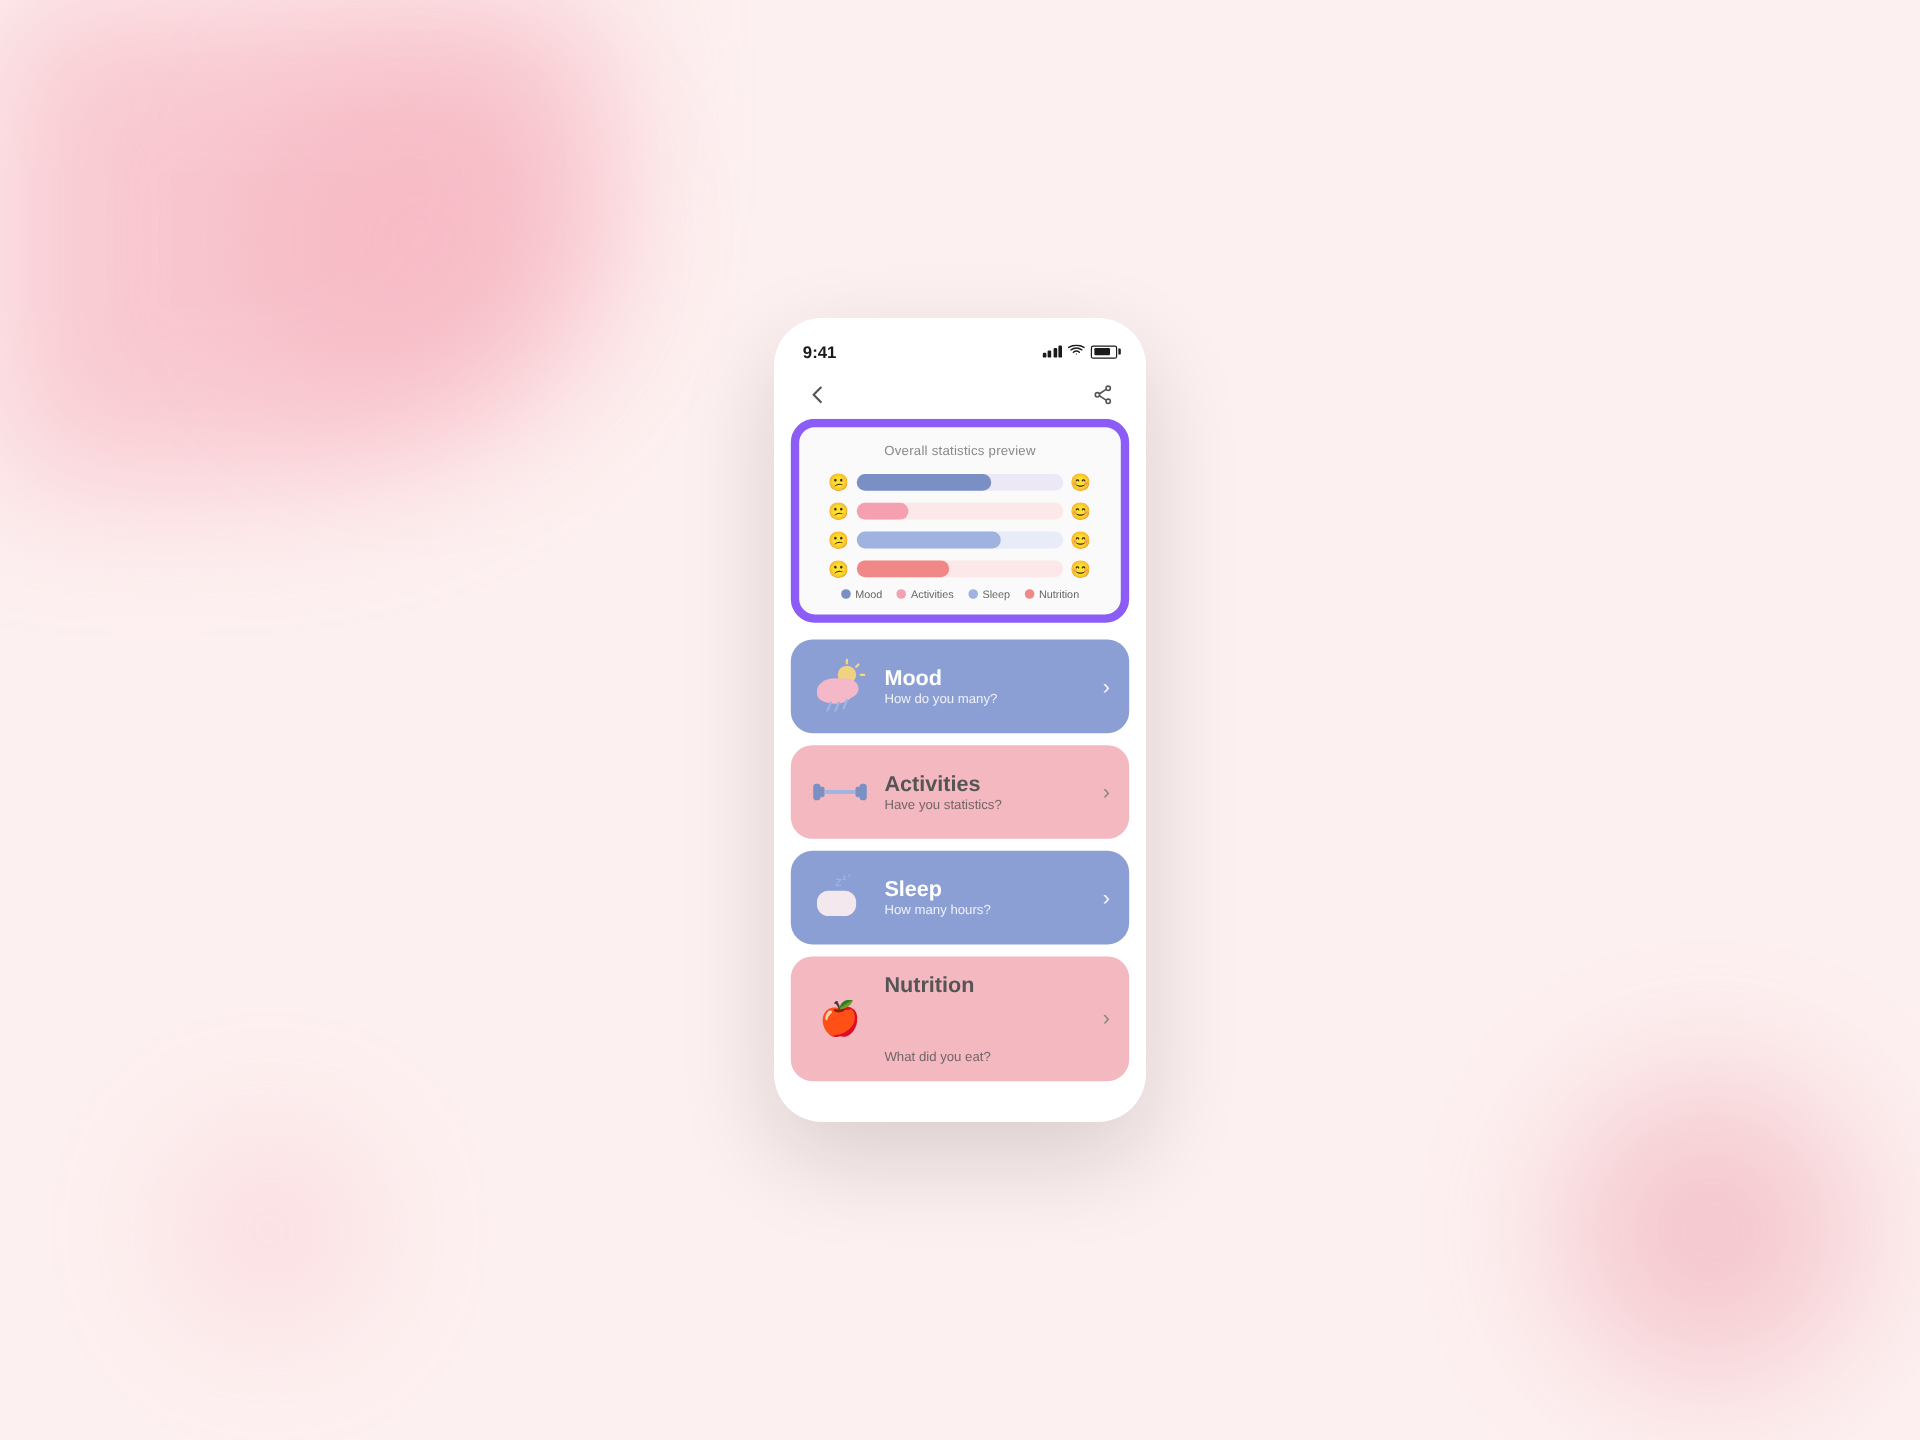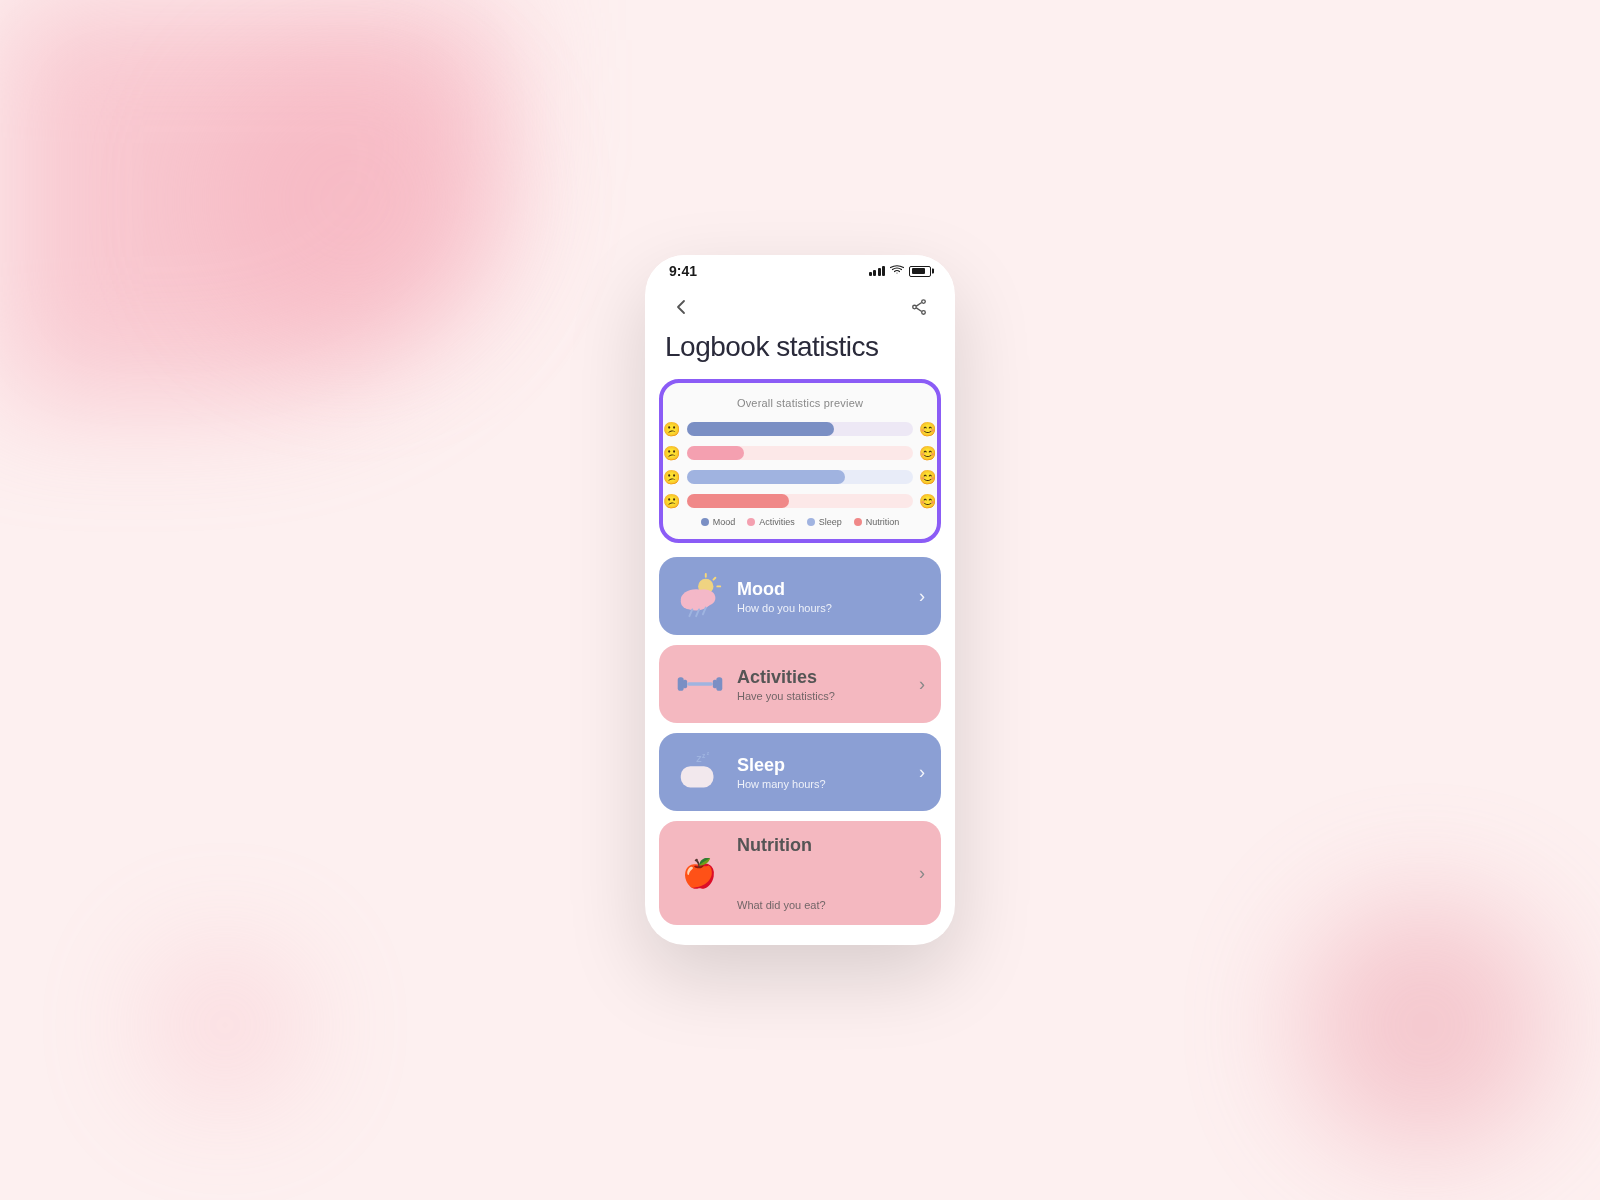--- a/index.html
+++ b/index.html
@@ -55,21 +55,21 @@
       box-shadow: 0 30px 80px rgba(0,0,0,0.15);
       overflow: hidden;
       position: relative;
       z-index: 10;
     }
 
     .status-bar {
       display: flex;
       align-items: center;
       justify-content: space-between;
-      padding: 8px 24px 4px;
+      padding: 20px 24px 4px;
       background: white;
     }
 
     .status-time {
       font-size: 14px;
       font-weight: 600;
       color: #1a1a1a;
     }
 
     .status-icons {
@@ -153,23 +153,23 @@
 
     .phone-content {
       padding: 0 14px 20px;
       overflow-y: auto;
     }
 
     
     .stats-card {
       background: #fafafa;
       border-radius: 20px;
-      padding: 14px 0 12px;
+      padding: 14px 24px 12px;
       margin-bottom: 14px;
-      border: 4px solid #8b5cf6;
+      border: 7px solid #8b5cf6;
     }
 
     .stats-card-title {
       font-size: 11px;
       color: #888;
       text-align: center;
       margin-bottom: 12px;
       letter-spacing: 0.2px;
     }
 
@@ -337,21 +337,20 @@
       <svg class="share-icon-svg" viewBox="0 0 20 20" fill="none">
         <circle cx="15" cy="4" r="2" stroke="#555" stroke-width="1.5"></circle>
         <circle cx="15" cy="16" r="2" stroke="#555" stroke-width="1.5"></circle>
         <circle cx="5" cy="10" r="2" stroke="#555" stroke-width="1.5"></circle>
         <line x1="7" y1="9" x2="13" y2="5" stroke="#555" stroke-width="1.5"></line>
         <line x1="7" y1="11" x2="13" y2="15" stroke="#555" stroke-width="1.5"></line>
       </svg>
     </div>
   </div>
 
-  <h1 class="page-title">Logbook statistics</h1>
 
   <div class="phone-content">
 
     <div class="stats-card">
       <div class="stats-card-title">Overall statistics preview</div>
 
       <div class="stat-row">
         <span class="stat-emoji">😕</span>
         <div class="stat-bar-track">
           <div class="stat-bar-bg" style="background:#ede8f5; border-radius:7px;"></div>
@@ -421,21 +420,21 @@
           <ellipse cx="30" cy="26" rx="12" ry="9" fill="#f4b8c8"></ellipse>
           <ellipse cx="16" cy="30" rx="10" ry="8" fill="#f4b8c8"></ellipse>
 
           <line x1="18" y1="38" x2="15" y2="45" stroke="#9fb4e0" stroke-width="2" stroke-linecap="round"></line>
           <line x1="25" y1="38" x2="22" y2="45" stroke="#9fb4e0" stroke-width="2" stroke-linecap="round"></line>
           <line x1="32" y1="36" x2="29" y2="43" stroke="#9fb4e0" stroke-width="2" stroke-linecap="round"></line>
         </svg>
       </div>
       <div class="category-text">
         <div class="category-title">Mood</div>
-        <div class="category-subtitle">How do you hours?</div>
+        <div class="category-subtitle">How do you many?</div>
       </div>
       <span class="category-chevron">›</span>
     </div>
 
     <div class="category-card activities-card">
       <div class="category-icon-area">
 
         <svg class="dumbbell-icon-svg" width="56" height="32" viewBox="0 0 56 32">
 
           <rect x="2" y="8" width="7" height="16" rx="3" fill="#7a8fc4"></rect>

